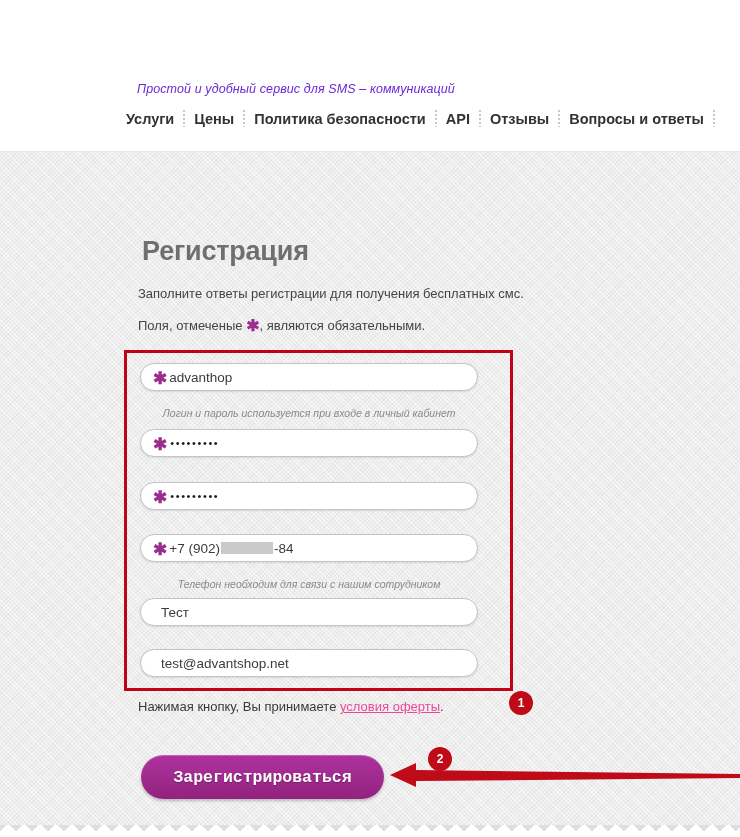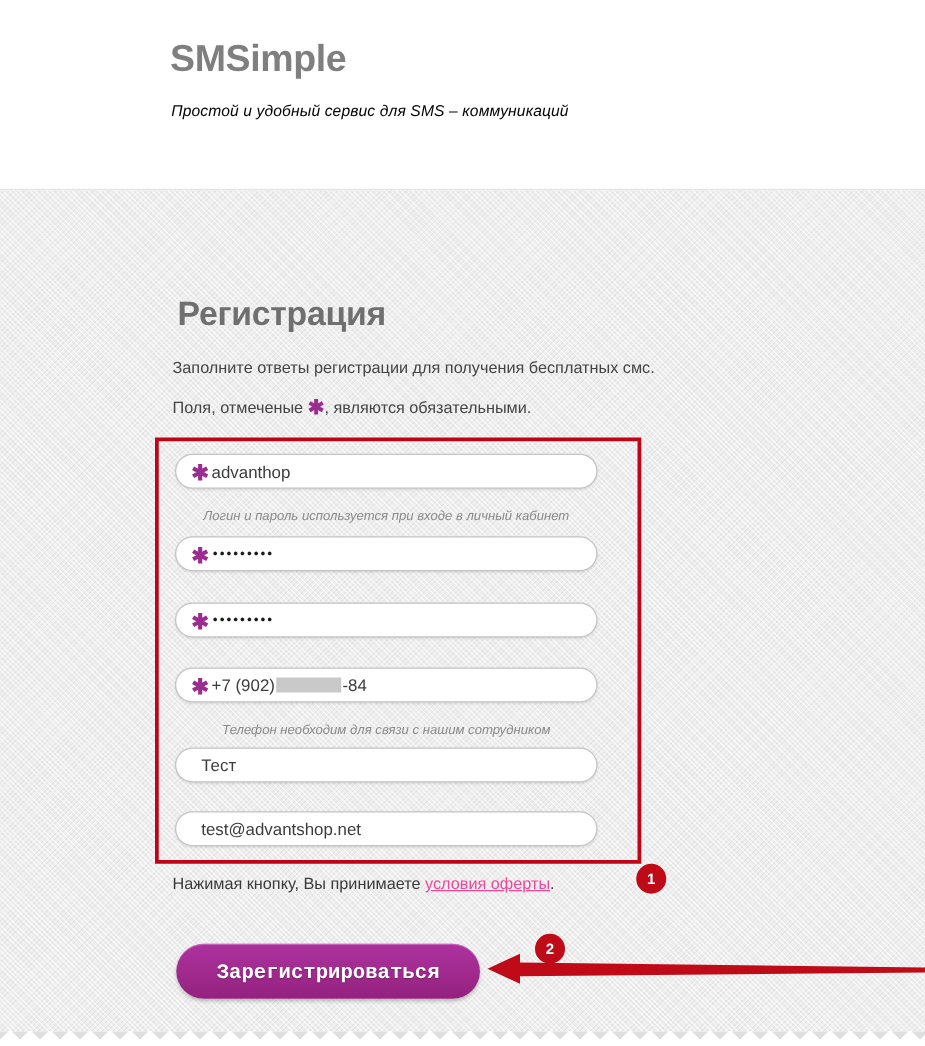--- a/index.html
+++ b/index.html
@@ -32,21 +32,21 @@
     color: #7f7f7f;
     letter-spacing: -0.3px;
   }
 
   .tagline {
     position: absolute;
     left: 137px;
     top: 82px;
     font-size: 12.5px;
     font-style: italic;
-    color: #000000;
+    color: #6d28d9;
     letter-spacing: 0.1px;
   }
 
   .nav {
     position: absolute;
     left: 117px;
     top: 110px;
     display: flex;
     align-items: center;
   }
@@ -260,22 +260,35 @@
   }
   .badge-1 { left: 509px; top: 691px; }
   .badge-2 { left: 428px; top: 747px; }
 
   .arrow { position: absolute; left: 390px; top: 760px; }
 </style>
 </head>
 <body>
 
 <div class="header">
-  <div class="logo">SMSimple</div>
   <div class="tagline">Простой и удобный сервис для SMS – коммуникаций</div>
+  <div class="nav">
+    <div class="nav-item">Услуги</div>
+    <div class="nav-sep"></div>
+    <div class="nav-item">Цены</div>
+    <div class="nav-sep"></div>
+    <div class="nav-item">Политика безопасности</div>
+    <div class="nav-sep"></div>
+    <div class="nav-item">API</div>
+    <div class="nav-sep"></div>
+    <div class="nav-item">Отзывы</div>
+    <div class="nav-sep"></div>
+    <div class="nav-item">Вопросы и ответы</div>
+    <div class="nav-sep"></div>
+  </div>
 </div>
 
 <div class="page"></div>
 
 <div class="reg-title">Регистрация</div>
 <div class="reg-sub1">Заполните ответы регистрации для получения бесплатных смс.</div>
 <div class="reg-sub2"><span>Поля, отмеченые </span><span class="inline-ast">✱</span><span>, являются обязательными.</span></div>
 
 <div class="form-zone">
 

